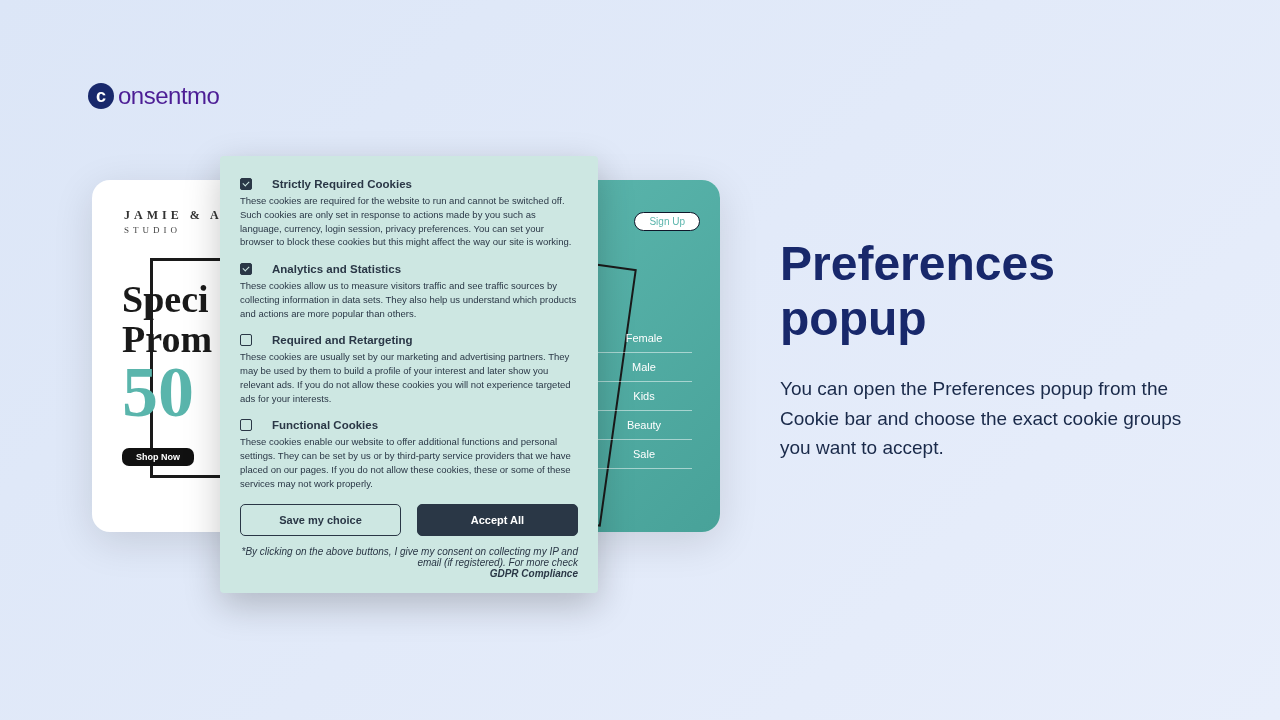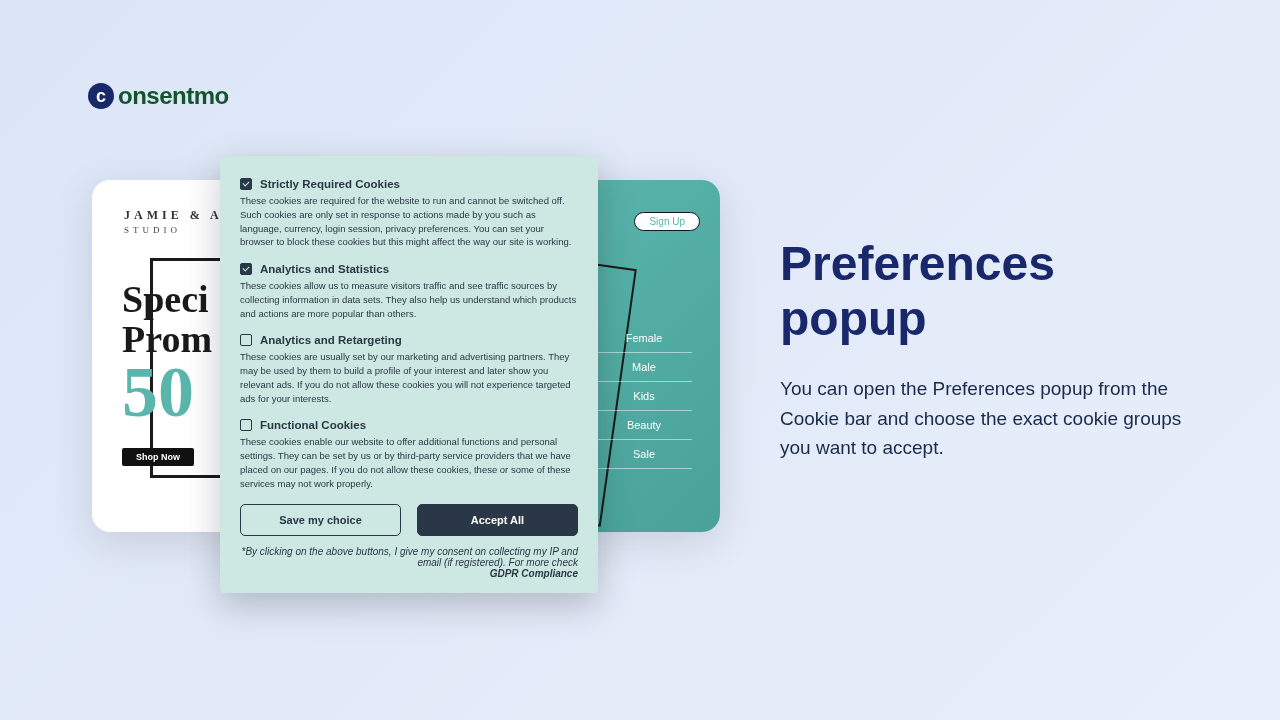--- a/index.html
+++ b/index.html
@@ -1,40 +1,40 @@
 <!DOCTYPE html>
 <html><head>
 <meta charset="utf-8">
 <style>
 *{margin:0;padding:0;box-sizing:border-box}
 body{width:1280px;height:720px;background:linear-gradient(135deg,#dce6f7 0%,#e8eefb 100%);font-family:-apple-system,BlinkMacSystemFont,"Segoe UI",Arial,sans-serif;position:relative;overflow:hidden}
 .logo{position:absolute;top:82px;left:88px;display:flex;align-items:center;gap:4px}
 .logo-icon{width:26px;height:26px;border-radius:50%;background:#18286b;display:flex;align-items:center;justify-content:center;color:#fff;font-weight:700;font-size:18px}
-.logo-text{color:#14532d;font-size:24px;font-weight:700;letter-spacing:-0.5px}
+.logo-text{color:#4c1d95;font-size:24px;font-weight:400;letter-spacing:-0.5px}
 .mockup-stage{position:absolute;top:180px;left:92px;width:628px;height:450px}
 .browser-card{position:absolute;top:0;left:0;width:628px;height:352px;background:#fff;border-radius:18px;box-shadow:0 10px 40px rgba(0,0,0,.12);overflow:hidden}
 .bc-inner{display:flex;height:100%}
 .bc-left{flex:1;padding:28px 20px 0 32px;position:relative}
 .bc-brand{font-family:"Georgia",serif;letter-spacing:4px;font-size:12px;color:#333;font-weight:600}
 .bc-sub{font-family:"Georgia",serif;letter-spacing:4px;font-size:9px;color:#444;margin-top:2px}
 .frame{position:absolute;top:78px;left:58px;width:160px;height:220px;border:3px solid #1a1a1a}
 .promo{position:absolute;top:100px;left:30px;font-family:"Georgia",serif}
 .promo h1{font-size:38px;line-height:1.05;color:#1a1a1a;font-weight:700}
 .promo .big{font-size:72px;color:#5ab5ac;font-weight:700;line-height:.9}
-.shopnow{position:absolute;top:268px;left:30px;background:#111;color:#fff;border-radius:2px;padding:4px 14px;font-size:9px;font-weight:600}
+.shopnow{position:absolute;top:268px;left:30px;background:#111;color:#fff;border-radius:7px;padding:4px 14px;font-size:9px;font-weight:600}
 .bc-right{width:170px;position:relative;background:linear-gradient(135deg,#5ab5ac 0%,#48a299 100%)}
 .signup{position:absolute;top:32px;right:20px;border:1px solid #0f172a;color:#5ab5ac;background:#fff;border-radius:14px;padding:3px 14px;font-size:10px}
 .about{position:absolute;top:34px;right:96px;font-size:10px;color:#444;background:#fff;padding:2px 4px}
 .cat-list{position:absolute;top:144px;right:28px;width:96px}
 .cat-list div{color:#fff;text-align:center;font-size:11px;padding:8px 0;border-bottom:1px solid rgba(255,255,255,.5)}
 .diag{position:absolute;top:70px;right:100px;width:260px;height:260px;border:2px solid #1a1a1a;transform:rotate(8deg);background:transparent}
 .popup{position:absolute;top:-24px;left:128px;width:378px;background:#cde7e2;border-radius:4px;box-shadow:0 12px 36px rgba(0,0,0,.22);padding:22px 20px 14px}
 .popup-title{font-size:12px;font-weight:700;color:#2a3746;margin-bottom:14px}
 .cgroup{margin-bottom:14px}
-.cg-head{display:flex;align-items:flex-start;gap:8px;margin-bottom:4px}
+.cg-head{display:flex;align-items:flex-start;gap:20px;margin-bottom:4px}
 .cg-check{width:12px;height:12px;border:1.5px solid #2a3746;border-radius:2px;display:flex;align-items:center;justify-content:center;flex-shrink:0}
 .cg-check.on{background:#2a3746}
 .cg-check.on::after{content:"";width:5px;height:3px;border-left:1.5px solid #cde7e2;border-bottom:1.5px solid #cde7e2;transform:rotate(-45deg);margin-top:-2px}
 .cg-name{font-size:11.5px;font-weight:700;color:#2a3746}
 .cg-desc{font-size:9.5px;color:#2a3746;line-height:1.45}
 .btn-row{display:flex;gap:16px;margin-top:14px}
 .btn{flex:1;padding:9px 0;text-align:center;font-size:11px;font-weight:600;border-radius:5px;cursor:pointer}
 .btn-outline{border:1.2px solid #2a3746;color:#2a3746;background:transparent}
 .btn-fill{background:#2a3746;color:#fff;border:1.2px solid #2a3746}
 .foot{font-size:10px;font-style:italic;text-align:right;color:#2a3746;margin-top:10px}
@@ -97,21 +97,21 @@
       <div class="cg-head">
         <div class="cg-check on"></div>
         <div class="cg-name">Analytics and Statistics</div>
       </div>
       <div class="cg-desc">These cookies allow us to measure visitors traffic and see traffic sources by collecting information in data sets. They also help us understand which products and actions are more popular than others.</div>
     </div>
 
     <div class="cgroup">
       <div class="cg-head">
         <div class="cg-check"></div>
-        <div class="cg-name">Analytics and Retargeting</div>
+        <div class="cg-name">Required and Retargeting</div>
       </div>
       <div class="cg-desc">These cookies are usually set by our marketing and advertising partners. They may be used by them to build a profile of your interest and later show you relevant ads. If you do not allow these cookies you will not experience targeted ads for your interests.</div>
     </div>
 
     <div class="cgroup">
       <div class="cg-head">
         <div class="cg-check"></div>
         <div class="cg-name">Functional Cookies</div>
       </div>
       <div class="cg-desc">These cookies enable our website to offer additional functions and personal settings. They can be set by us or by third-party service providers that we have placed on our pages. If you do not allow these cookies, these or some of these services may not work properly.</div>

